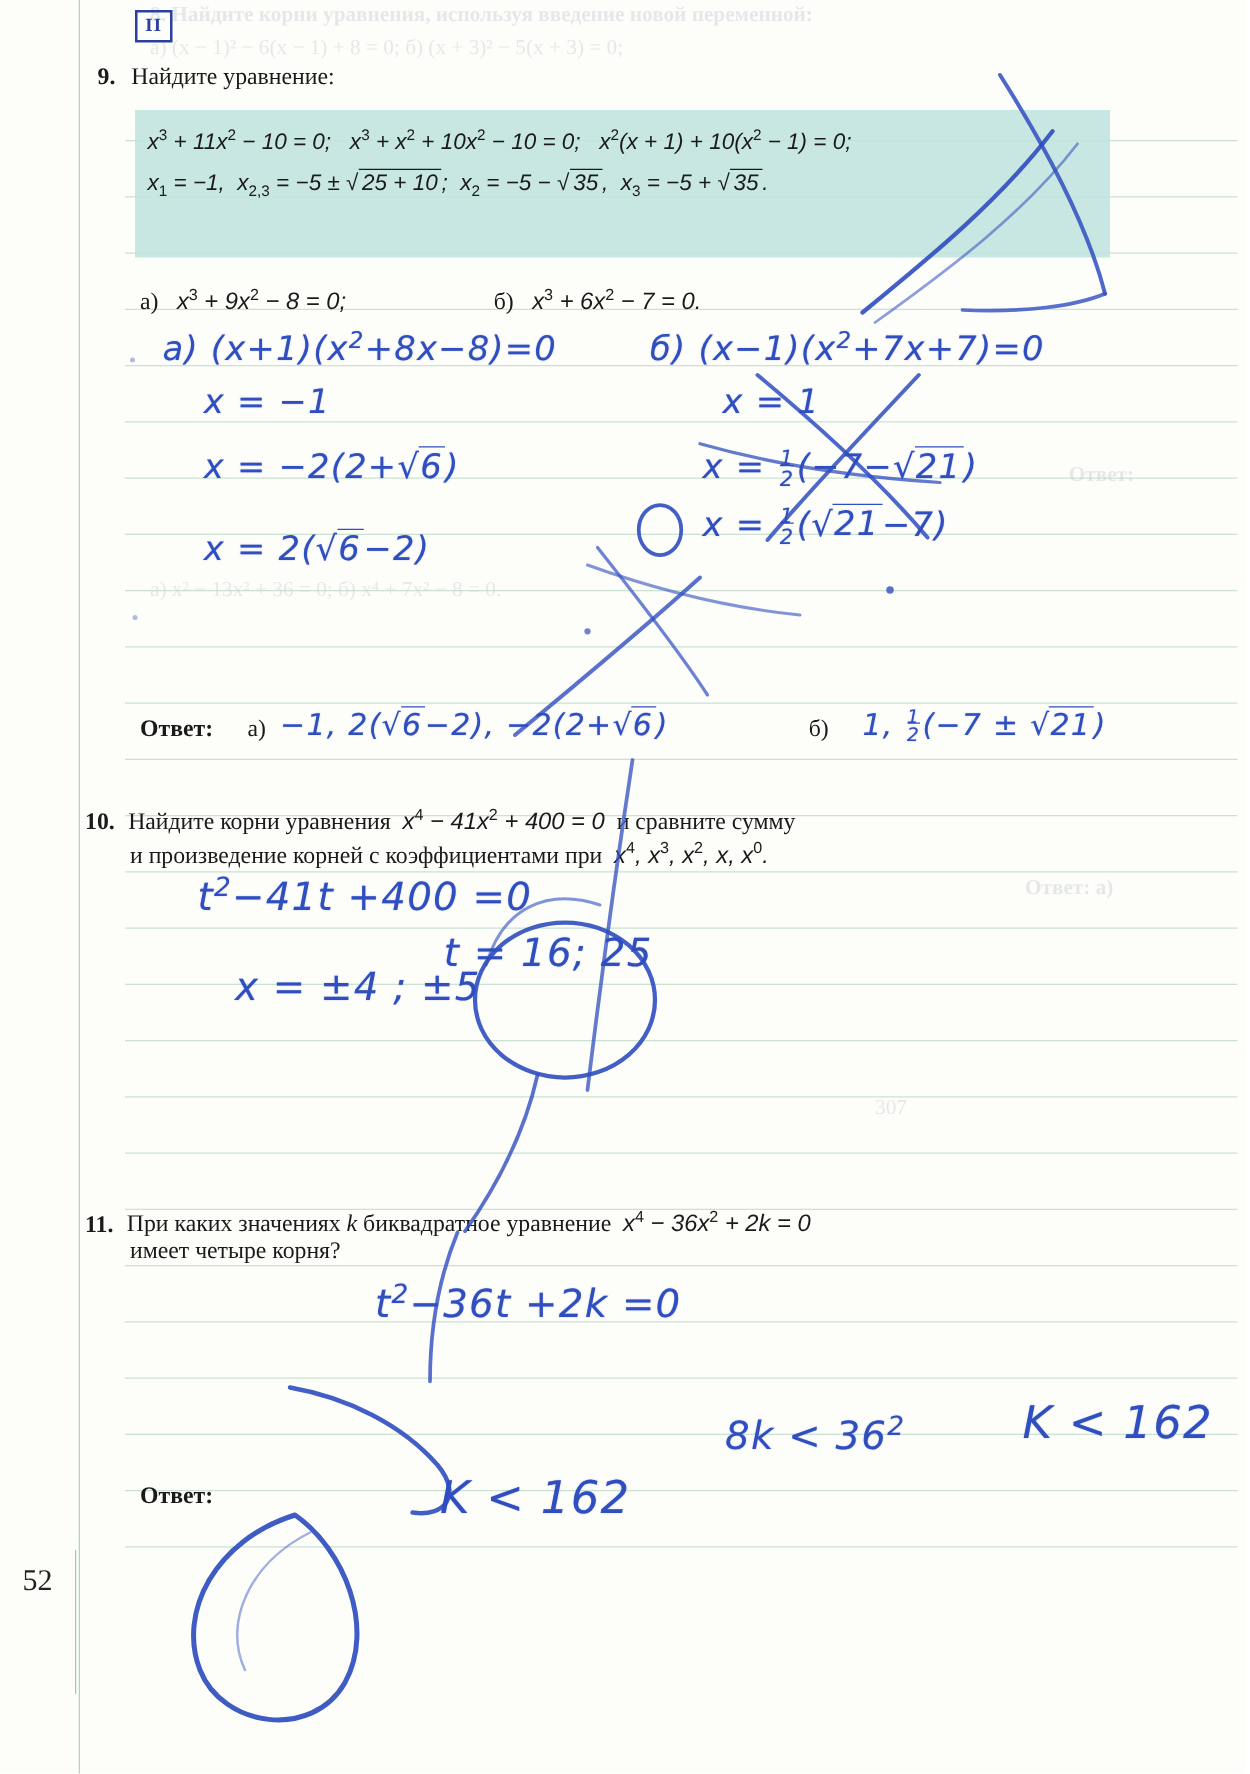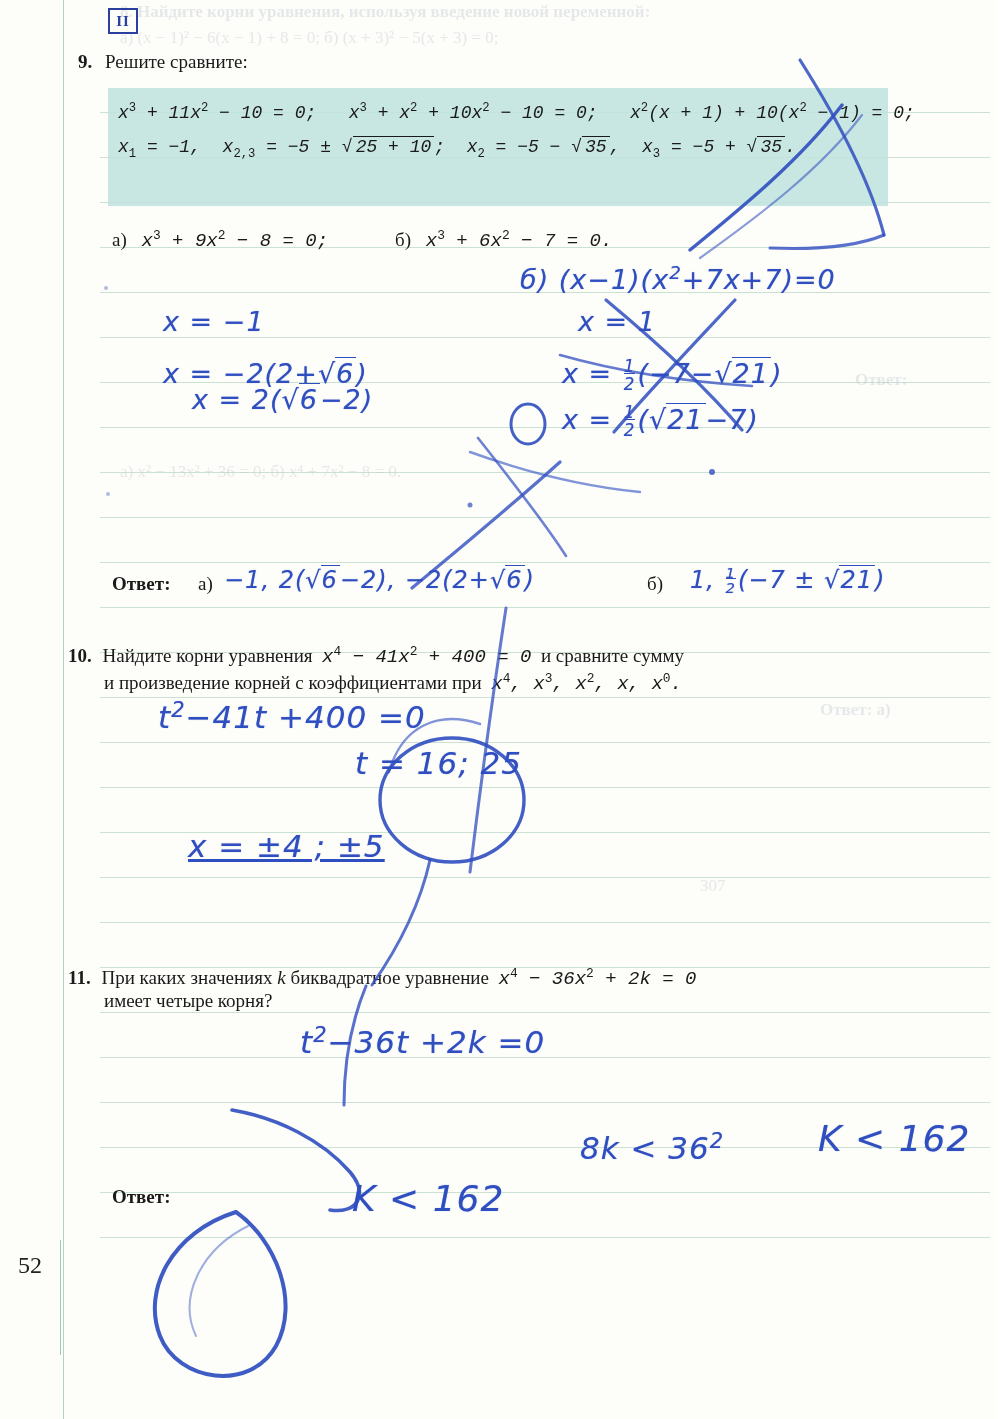--- a/index.html
+++ b/index.html
@@ -70,21 +70,21 @@
   
   .task {
     position: absolute;
     font-size: 19px;
     line-height: 27px;
   }
   .task .num {
     font-weight: bold;
   }
   .mono-math {
-    font-family: Liberation Mono, monospace;
+    font-family: Liberation Sans, sans-serif;
     font-style: italic;
   }
   sup { font-size: .68em; vertical-align: super; font-style: italic;}
   sub { font-size: .68em; vertical-align: sub; font-style: italic;}
   .up { font-style: normal; }
 
   
   .highlight-box {
     position: absolute;
     left: 108px;
@@ -204,21 +204,21 @@
   <div class="ghost" style="left:120px; top:28px; font-size:17px;">а) (x − 1)² − 6(x − 1) + 8 = 0;      б) (x + 3)² − 5(x + 3) = 0;</div>
   <div class="ghost" style="left:855px; top:370px; font-size:17px; font-weight:bold;">Ответ:</div>
   <div class="ghost" style="left:120px; top:462px; font-size:17px;">а) x² − 13x² + 36 = 0;      б) x⁴ + 7x² − 8 = 0.</div>
   <div class="ghost" style="left:820px; top:700px; font-size:17px; font-weight:bold;">Ответ: а)</div>
   <div class="ghost" style="left:700px; top:876px; font-size:17px;text-align:right;">307</div>
 
   <div class="chapter-badge">II</div>
 
   <div class="task" style="left:78px; top:48px; width:820px;">
     <span class="num">9.</span>
-    <span style="margin-left:8px;">Решите  сравните:</span>
+    <span style="margin-left:8px;">Найдите  уравнение:</span>
   </div>
 
   <div class="highlight-box"></div>
   <div class="solution">
     <div>
       <span class="mono-math">x<sup class="up">3</sup> + 11x<sup class="up">2</sup> − 10 = 0;&nbsp;&nbsp; x<sup class="up">3</sup> + x<sup class="up">2</sup> + 10x<sup class="up">2</sup> − 10 = 0;&nbsp;&nbsp; x<sup class="up">2</sup>(x + 1) + 10(x<sup class="up">2</sup> − 1) = 0;</span>
     </div>
     <div>
       <span class="mono-math">x<sub class="up">1</sub> = −1,&nbsp; x<sub class="up">2,3</sub> = −5 ± √<span class="pr-radical">25 + 10</span>;&nbsp; x<sub class="up">2</sub> = −5 − √<span class="pr-radical">35</span>,&nbsp; x<sub class="up">3</sub> = −5 + √<span class="pr-radical">35</span>.</span>
     </div>
@@ -256,55 +256,58 @@
     <span style="margin-left:6px;">При каких значениях <i>k</i> биквадратное уравнение&nbsp; <span class="mono-math">x<sup class="up">4</sup> − 36x<sup class="up">2</sup> + 2k = 0</span></span>
   </div>
   <div class="task" style="left:104px; top:987px;">имеет четыре корня?</div>
 
   <div class="task" style="left:112px; top:1183px;">
     <span class="answer-label">Ответ:</span>
   </div>
 
   <div class="folio">52</div>
 
+  <div class="hand" style="left:130px; top:262px;">
+    а) (x+1)(x<sup>2</sup>+8x−8)=0
+  </div>
   <div class="hand" style="left:520px; top:262px;">
     б) (x−1)(x<sup>2</sup>+7x+7)=0
   </div>
 
   <div class="hand" style="left:163px; top:306px;">x = −1</div>
   <div class="hand" style="left:578px; top:306px;">x = 1</div>
 
   <div class="hand" style="left:163px; top:358px;">
     x = −2(2+√<span class="radical">6</span>)
   </div>
   <div class="hand" style="left:562px; top:358px;">
     x = <span class="frac"><span class="num">1</span><br><span class="den">2</span></span>(−7−√<span class="radical">21</span>)
   </div>
 
-  <div class="hand" style="left:163px; top:384px;margin-left:29px;">
+  <div class="hand" style="left:163px; top:424px;">
     x = 2(√<span class="radical">6</span>−2)
   </div>
   <div class="hand" style="left:562px; top:404px;">
     x = <span class="frac"><span class="num">1</span><br><span class="den">2</span></span>(√<span class="radical">21</span>−7)
   </div>
 
   <div class="hand small" style="left:224px; top:566px;">
     −1, 2(√<span class="radical">6</span>−2), −2(2+√<span class="radical">6</span>)
   </div>
   <div class="hand small" style="left:690px; top:566px;">
     1, <span class="frac"><span class="num">1</span><br><span class="den">2</span></span>(−7 ± √<span class="radical">21</span>)
   </div>
 
   <div class="hand big" style="left:158px; top:697px;">
     t<sup>2</sup>−41t +400 =0
   </div>
   <div class="hand big" style="left:355px; top:745px;">
     t = 16; 25
   </div>
-  <div class="hand big" style="left:188px; top:828px;text-decoration:underline;">
+  <div class="hand big" style="left:188px; top:772px;">
     x = ±4 ; ±5
   </div>
 
   <div class="hand big" style="left:300px; top:1022px;">
     t<sup>2</sup>−36t +2k =0
   </div>
   <div class="hand big" style="left:580px; top:1128px;">
     8k &lt; 36<sup>2</sup>
   </div>
   <div class="hand" style="left:818px; top:1118px; font-size:36px;">

